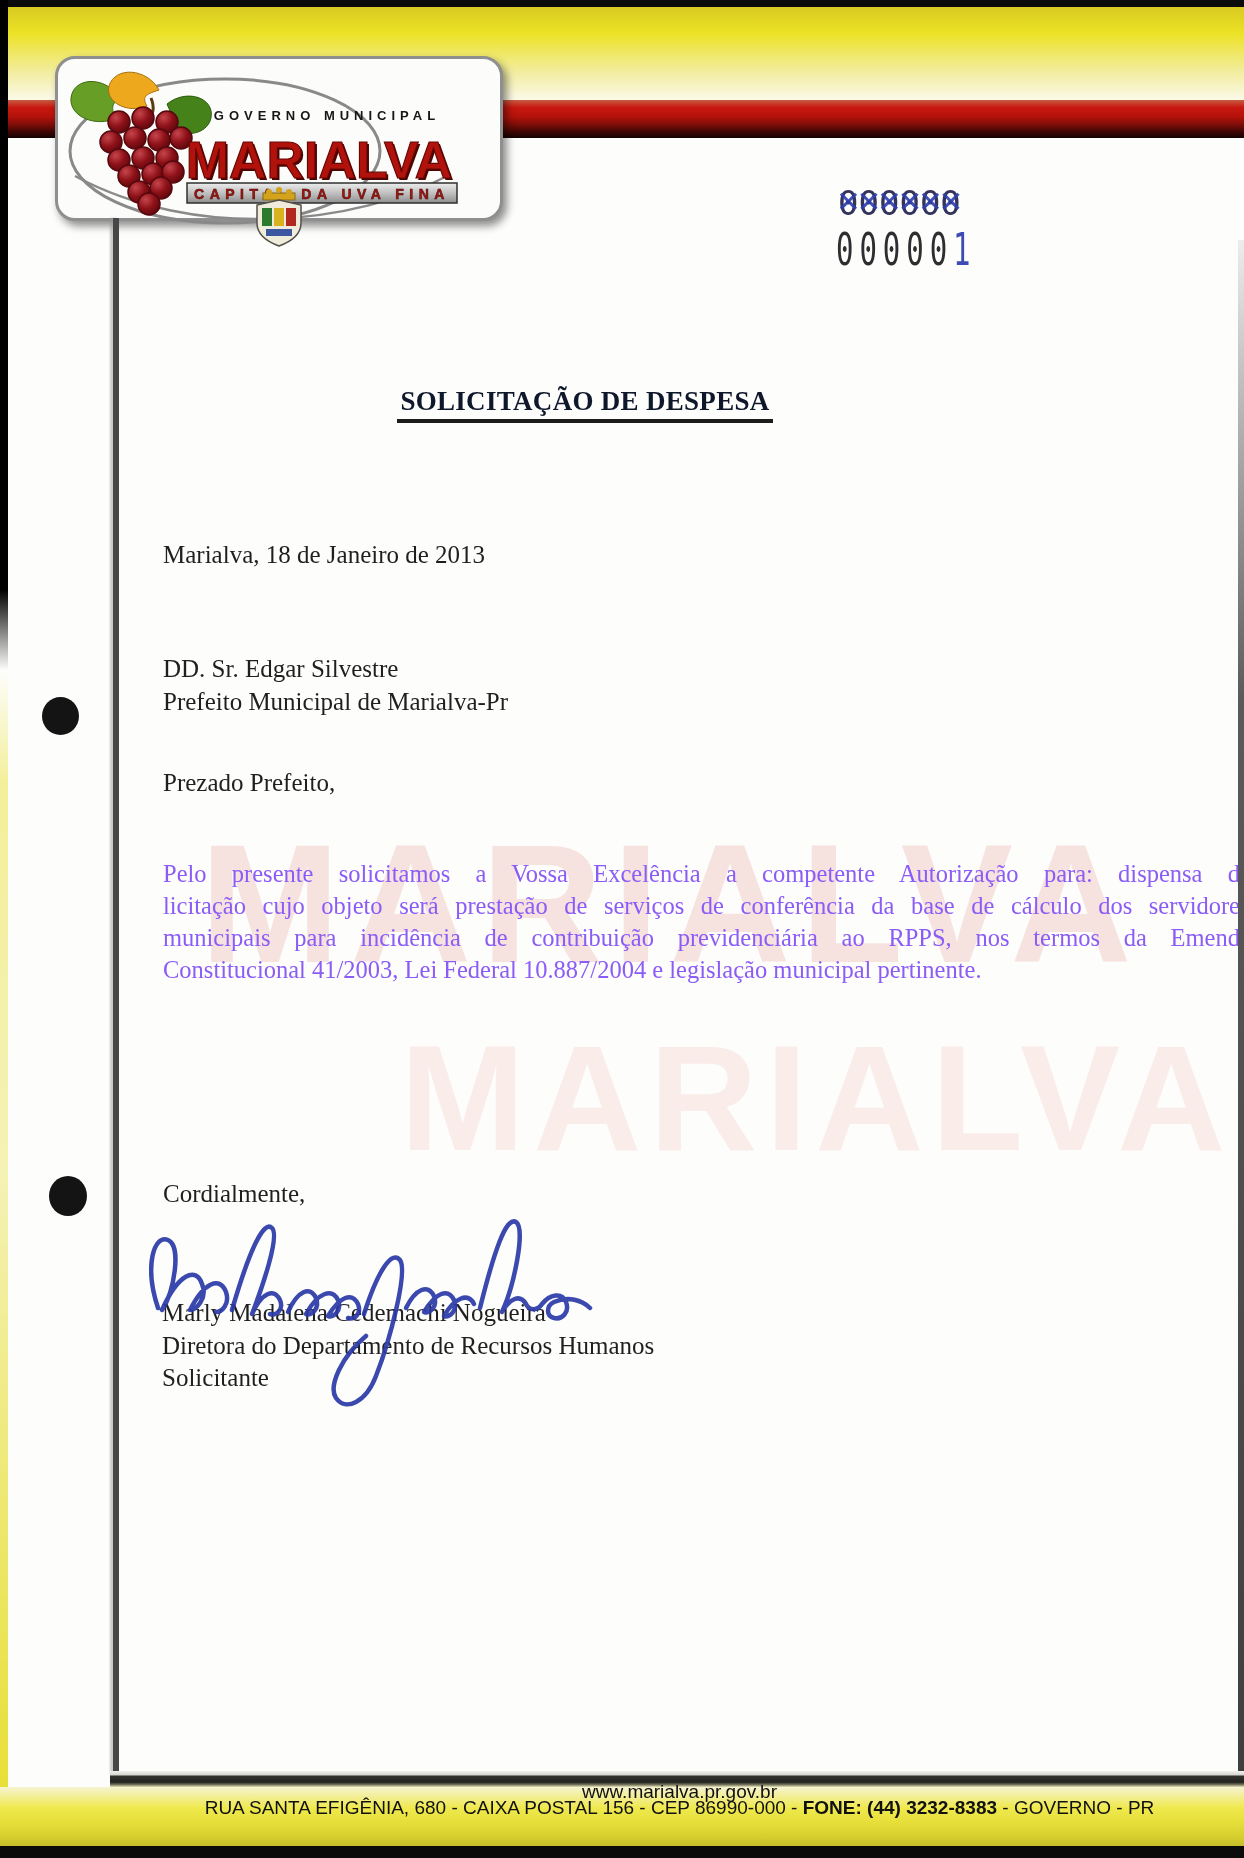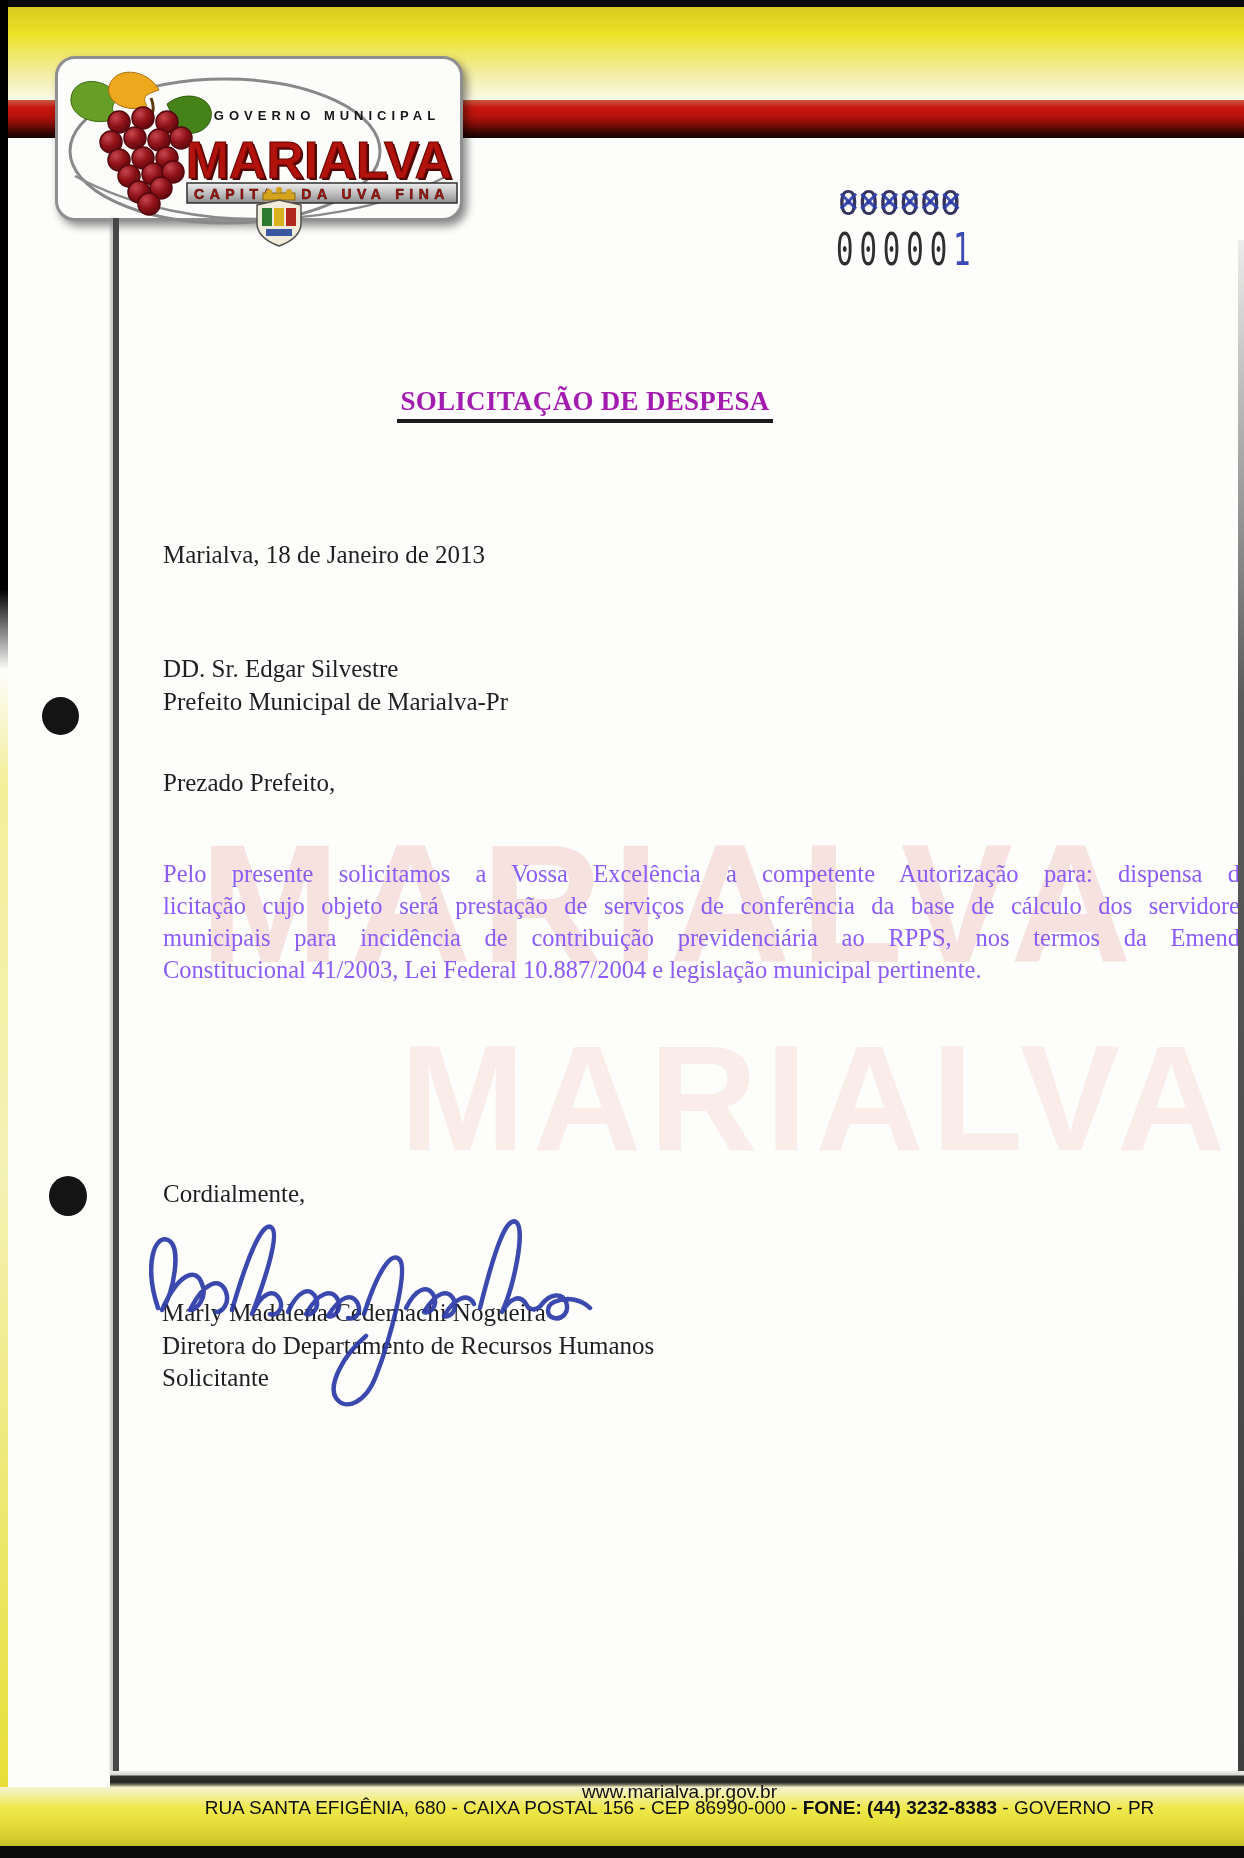--- a/index.html
+++ b/index.html
@@ -9,41 +9,41 @@
 
   
   #topStrip{left:0;top:0;width:1244px;height:7px;background:#0a0a0a;}
   #yellowBand{left:0;top:7px;width:1244px;height:93px;
     background:linear-gradient(180deg,#d8ca22 0%,#ece225 28%,#f2edA0 70%,#fbfae8 100%);}
   #redStripe{left:0;top:100px;width:1244px;height:38px;
     background:linear-gradient(180deg,#c75b43 0%,#c8170f 20%,#b2120b 45%,#7c0d08 65%,#3a0604 85%,#140202 100%);}
 
   
   #logoBox{left:55px;top:56px;width:402px;height:159px;background:#fcfcfb;
-    border:3px solid #8f8f8f;border-radius:20px;box-shadow:4px 5px 9px rgba(0,0,0,.45);}
+    border:3px solid #8f8f8f;border-radius:20px;box-shadow:4px 5px 9px rgba(0,0,0,.45);padding-left:40px;}
   #logoBox svg{position:absolute;left:-3px;top:-3px;overflow:visible;}
 
   
   #stampCrossed{left:838px;top:186px;font-family:"DejaVu Sans Mono",monospace;
     font-size:34px;letter-spacing:0px;color:#33335c;line-height:1;}
   #stampCrossed .crosses{position:absolute;left:-1px;top:-5px;color:#2e3fae;
     font-size:38px;letter-spacing:-2.4px;opacity:.9;}
   #stampNumber{left:836px;top:228px;font-family:"DejaVu Sans Mono",monospace;
     font-size:44px;letter-spacing:9px;color:#2e2e30;line-height:1;
     transform:scaleX(.66);transform-origin:left top;}
   #stampNumber .suffix-blue{color:#3d4cb4;}
 
   
   .wm{font-family:"Liberation Sans",sans-serif;font-weight:bold;white-space:nowrap;}
   #wm1{left:200px;top:808px;font-size:168px;letter-spacing:10px;color:rgba(222,120,112,.20);}
   #wm2{left:400px;top:1012px;font-size:150px;letter-spacing:8px;color:rgba(222,120,112,.13);}
 
   
   #title{left:0;top:386px;width:1170px;text-align:center;}
-  #title span{font-size:27px;font-weight:bold;letter-spacing:.3px;color:#a21caf;
+  #title span{font-size:27px;font-weight:bold;letter-spacing:.3px;color:#0f172a;
     border-bottom:4px solid #1c1c1c;padding:0 3px 3px;}
   #dateLine{left:163px;top:541px;font-size:25px;text-align:center;}
   #recipient{left:163px;top:652px;font-size:25px;line-height:33px;}
   #salutation{left:163px;top:769px;font-size:25px;}
   .para{left:163px;width:1077px;font-size:24.5px;line-height:32px;color:#8b5cf6;}
   #para1{top:858px;} #para2{top:1005px;}
   .jline{text-align:justify;text-align-last:justify;}
   .nline{text-align:left;}
   #closing{left:163px;top:1180px;font-size:25px;}
   #signBlock{left:162px;top:1297px;font-size:25px;line-height:32.5px;}

